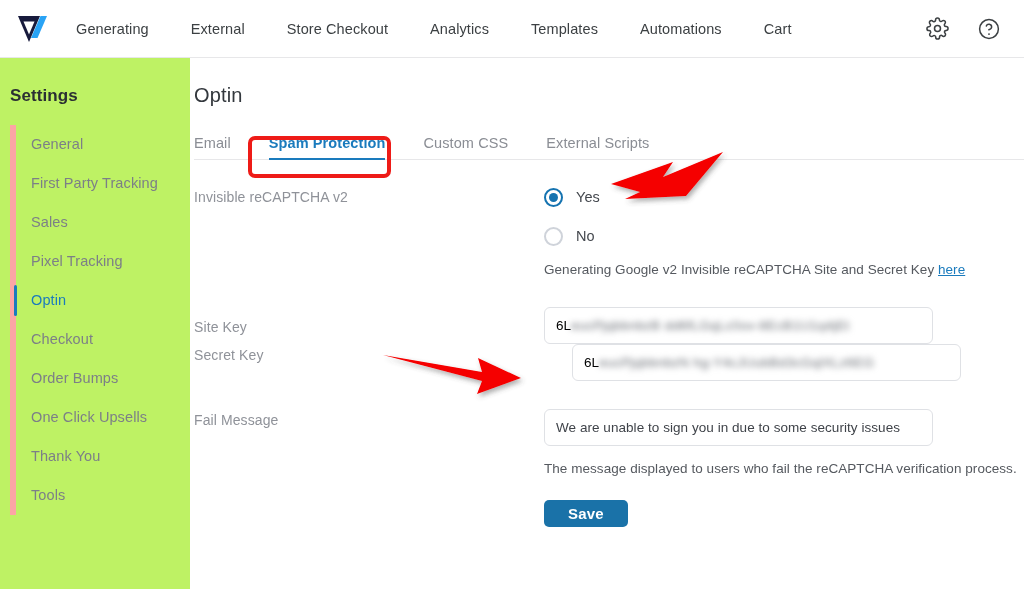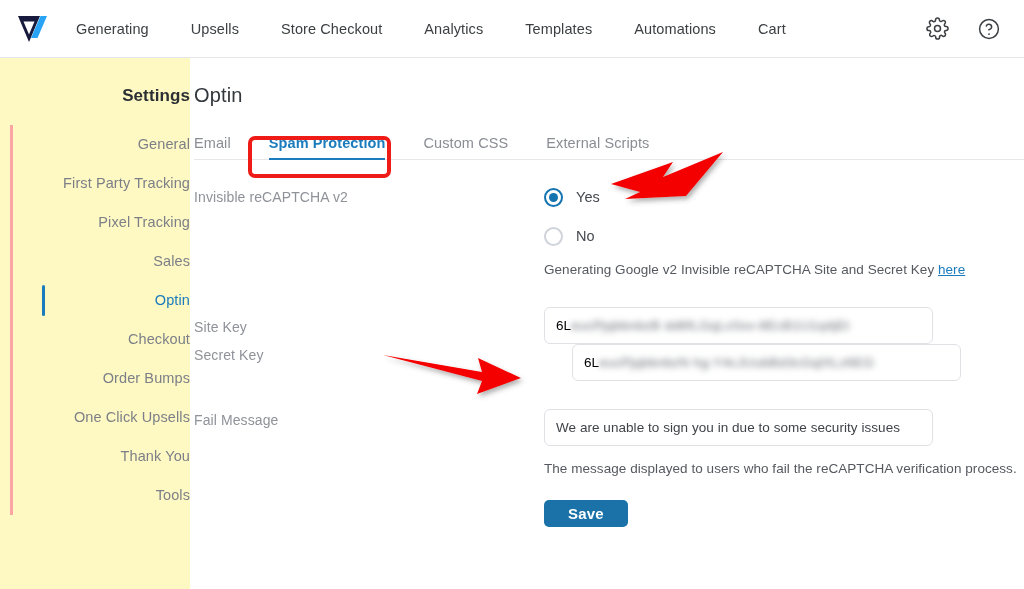--- a/index.html
+++ b/index.html
@@ -69,35 +69,33 @@
     height: 531px;
     position: relative;
   }
 
   
   .sidebar {
     width: 190px;
     flex: 0 0 190px;
     box-sizing: border-box;
     padding: 28px 0 0 0;
-    background: #fef9c3;
-    text-align: right;
+    background: #bef264;
   }
   .sidebar-title {
     font-size: 17px;
     font-weight: 700;
     color: #2b2f33;
     padding-left: 10px;
     margin-bottom: 19px;
     letter-spacing: .1px;
   }
   .sidebar-list {
-    border-left: 3px solid #fca5a5;
+    border-left: 6px solid #fca5a5;
     margin-left: 10px;
-    padding-left: 31px;
   }
   .sidebar-item {
     position: relative;
     font-size: 14.5px;
     color: #7c7f87;
     padding: 0 0 0 15px;
     height: 39px;
     line-height: 39px;
     cursor: pointer;
     white-space: nowrap;
@@ -315,21 +313,21 @@
   <div class="logo">
     <svg width="42" height="34" viewBox="0 0 42 34" aria-hidden="true">
       <path d="M2 4 L24 4 L13 30 Z" fill="#171a3c"></path>
       <path d="M7.5 9.5 L18.5 9.5 L13 22.5 Z" fill="#ffffff"></path>
       <path d="M24.5 4 L31 4 L21.5 26 L15 26 Z" fill="#29a3f5"></path>
     </svg>
   </div>
 
   <div class="nav-links">
     <div class="nav-link">Generating</div>
-    <div class="nav-link">Upsells</div>
+    <div class="nav-link">External</div>
     <div class="nav-link">Store Checkout</div>
     <div class="nav-link">Analytics</div>
     <div class="nav-link">Templates</div>
     <div class="nav-link">Automations</div>
     <div class="nav-link">Cart</div>
   </div>
 
   <div class="nav-right">
     <div class="icon-btn">
       <svg width="23" height="23" viewBox="0 0 24 24" fill="none" stroke="#3c4043" stroke-width="1.6">
@@ -347,22 +345,22 @@
   </div>
 </div>
 
 <div class="wrap">
 
   <div class="sidebar">
     <div class="sidebar-title">Settings</div>
     <div class="sidebar-list">
       <div class="sidebar-item">General</div>
       <div class="sidebar-item">First Party Tracking</div>
+      <div class="sidebar-item">Sales</div>
       <div class="sidebar-item">Pixel Tracking</div>
-      <div class="sidebar-item">Sales</div>
       <div class="sidebar-item active">Optin</div>
       <div class="sidebar-item">Checkout</div>
       <div class="sidebar-item">Order Bumps</div>
       <div class="sidebar-item">One Click Upsells</div>
       <div class="sidebar-item">Thank You</div>
       <div class="sidebar-item">Tools</div>
     </div>
   </div>
 
   <div class="main">

